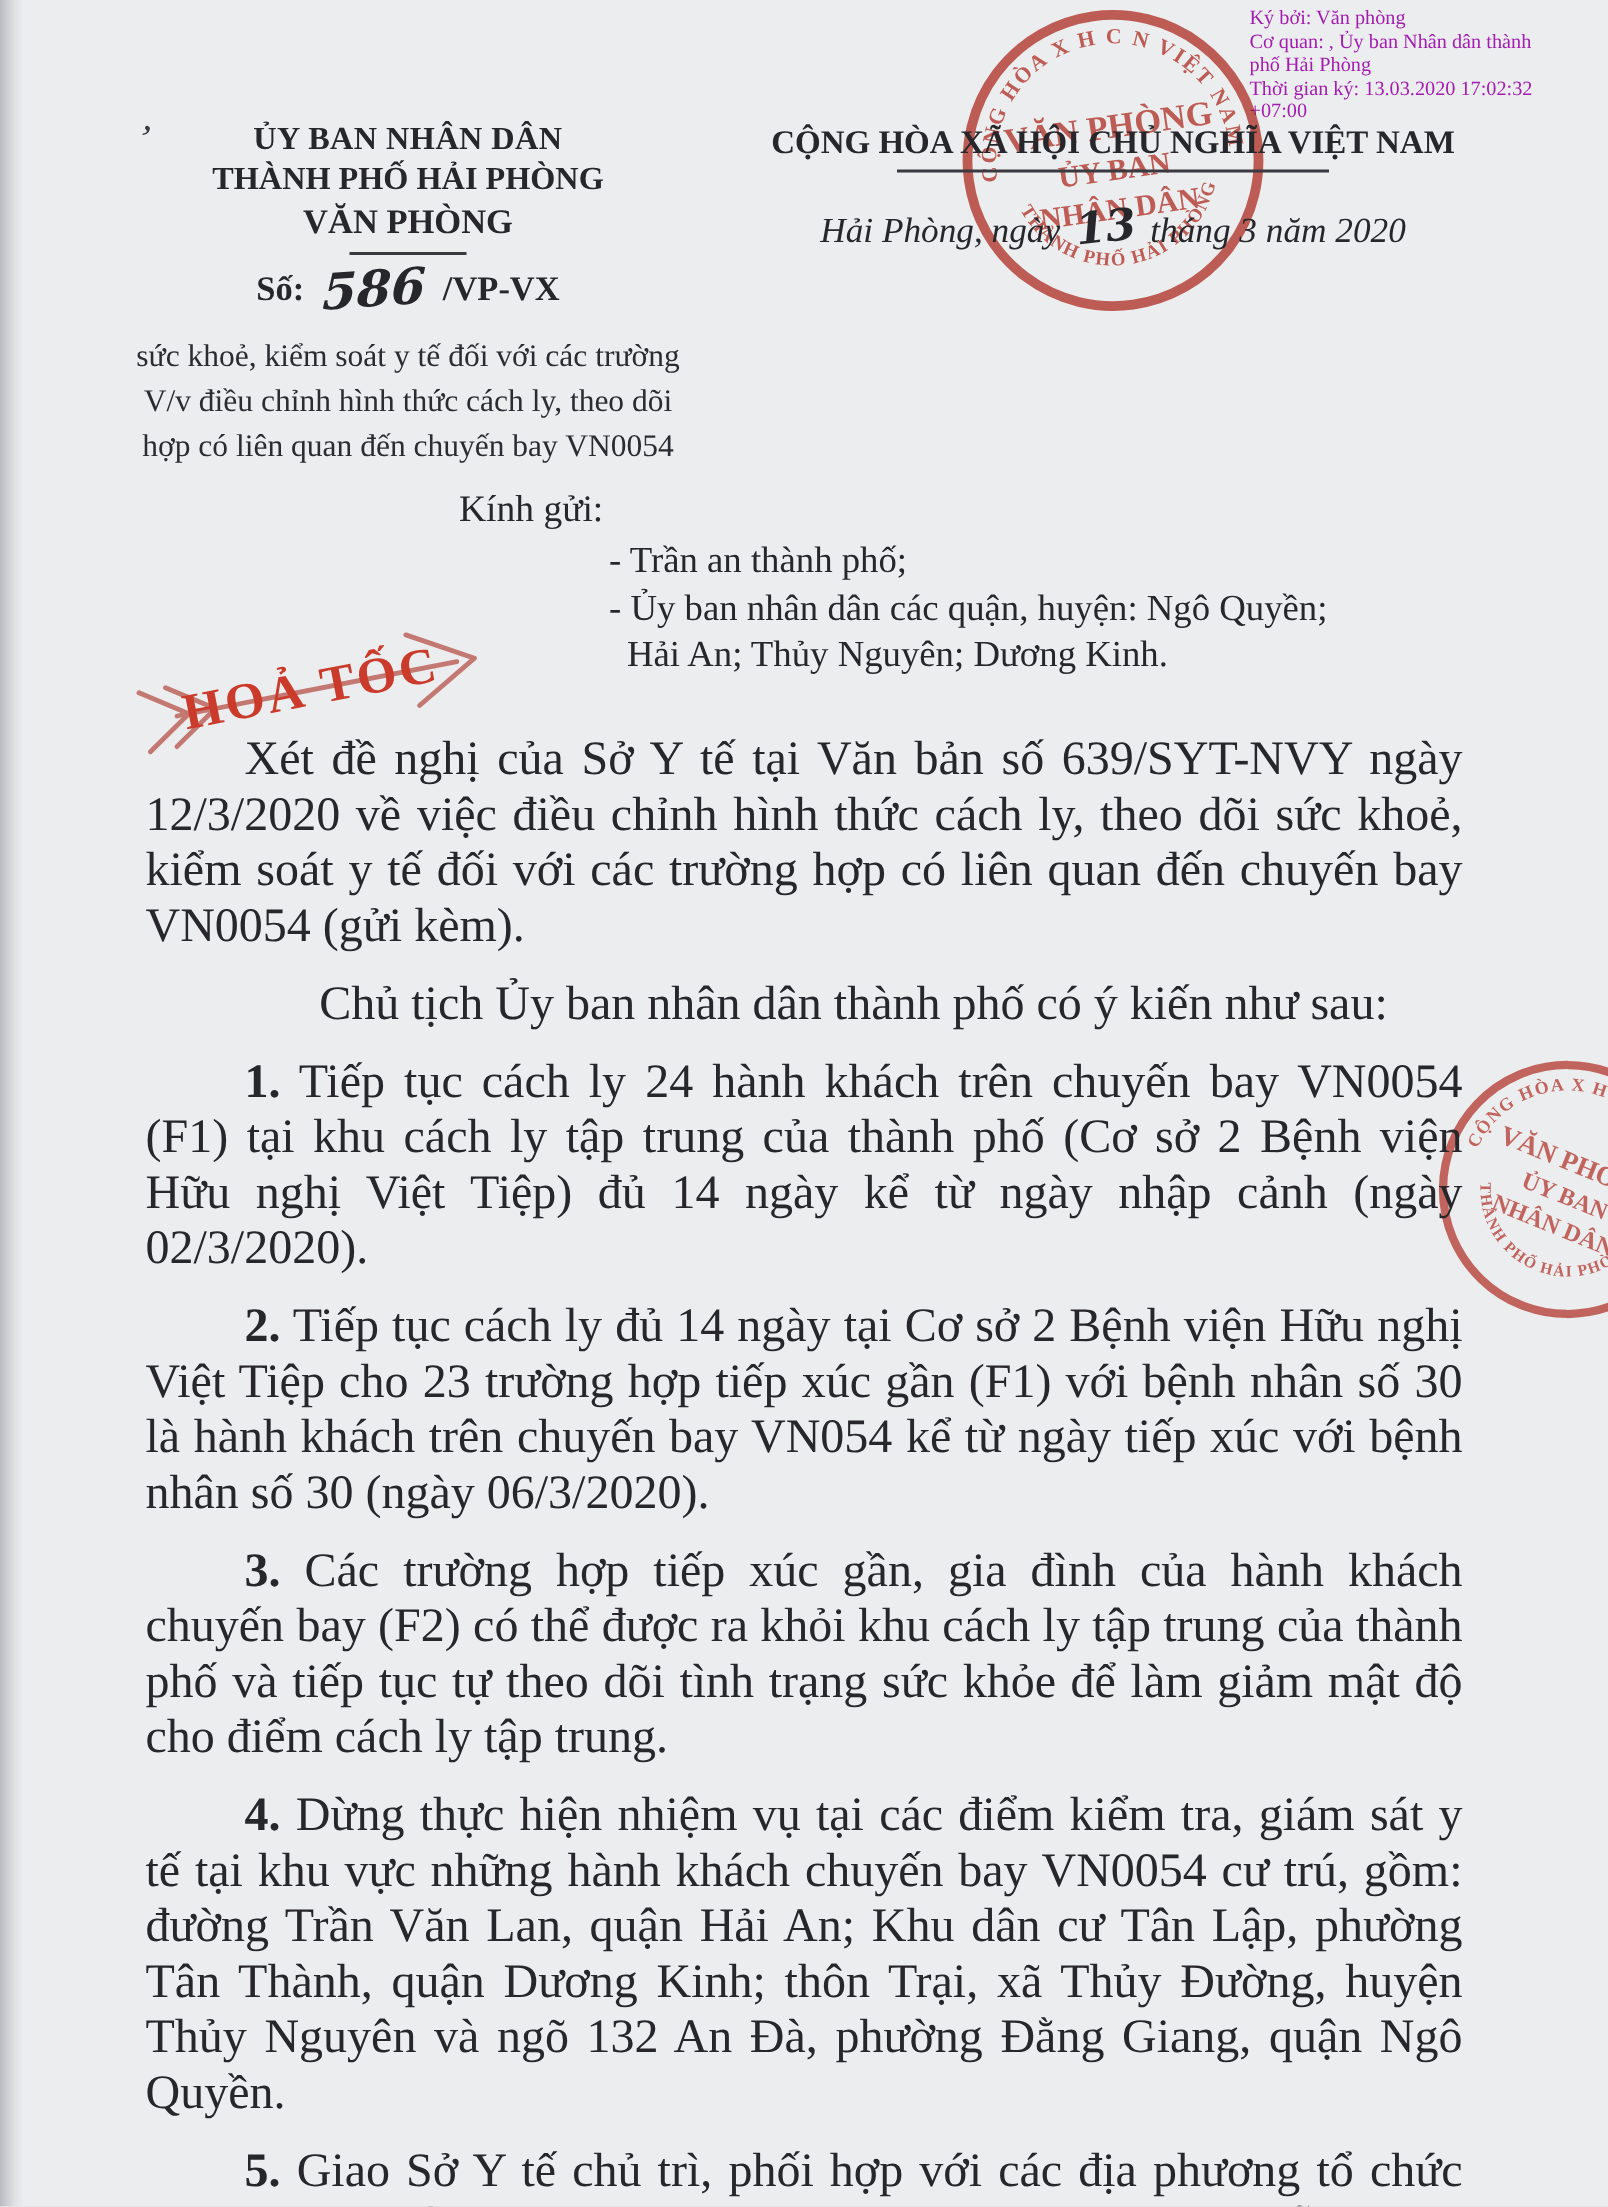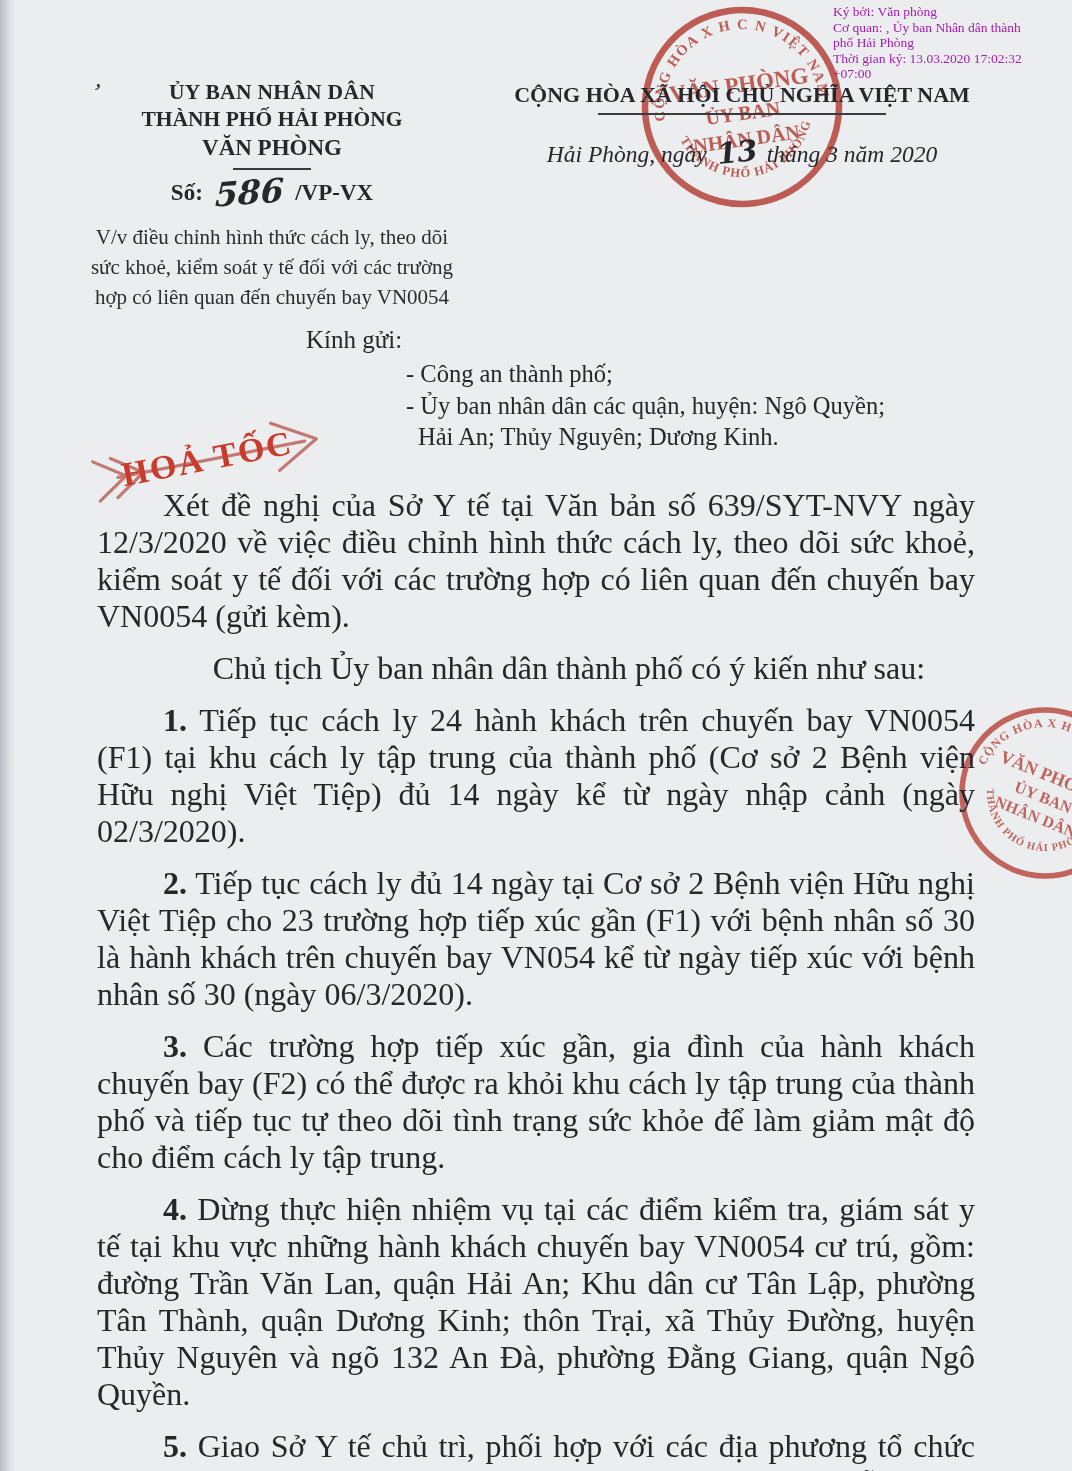--- a/index.html
+++ b/index.html
@@ -96,40 +96,40 @@
     <div class="l1">ỦY BAN NHÂN DÂN</div>
     <div class="l2">THÀNH PHỐ HẢI PHÒNG</div>
     <div class="l3">VĂN PHÒNG</div>
     <hr class="hdr-rule">
     <div class="doc-number">
       <span>Số:</span>
       <span class="handwritten">586</span>
       <span>/VP-VX</span>
     </div>
     <div class="subject">
+      <div>sức khoẻ, kiểm soát y tế đối với  các trường</div>
       <div>V/v điều chỉnh hình thức cách ly, theo dõi</div>
-      <div>sức khoẻ, kiểm soát y tế đối với  các trường</div>
       <div>hợp có liên quan đến chuyến bay VN0054</div>
     </div>
   </div>
 
   <div class="hdr-right">
     <div class="l1">CỘNG HÒA XÃ HỘI CHỦ NGHĨA VIỆT NAM</div>
     <hr class="hdr-rule2">
     <div class="date-line">
       <span>Hải Phòng, ngày</span>
       <span class="date-day">13</span>
       <span>tháng 3 năm 2020</span>
     </div>
   </div>
 
   <div class="recipients">
     <div class="salutation">Kính gửi:</div>
     <div class="recip-list">
-      <div class="item">- Công an thành phố;</div>
+      <div class="item">- Trần an thành phố;</div>
       <div class="item">- Ủy ban nhân dân các quận, huyện: Ngô Quyền;</div>
       <div class="item">Hải An; Thủy Nguyên; Dương Kinh.</div>
     </div>
   </div>
 
   <svg class="urgent-stamp" width="262" height="104" viewBox="0 0 262 104">
     <g transform="rotate(-11 131 52)" fill="none" stroke="#d4817a" stroke-width="3.2" stroke-linecap="round" stroke-linejoin="round">
       <line x1="40" y1="54" x2="230" y2="54"></line>
       <path d="M 200 30 L 242 54 L 200 78"></path>
       <path d="M 18 34 L 48 54 L 18 74"></path>

